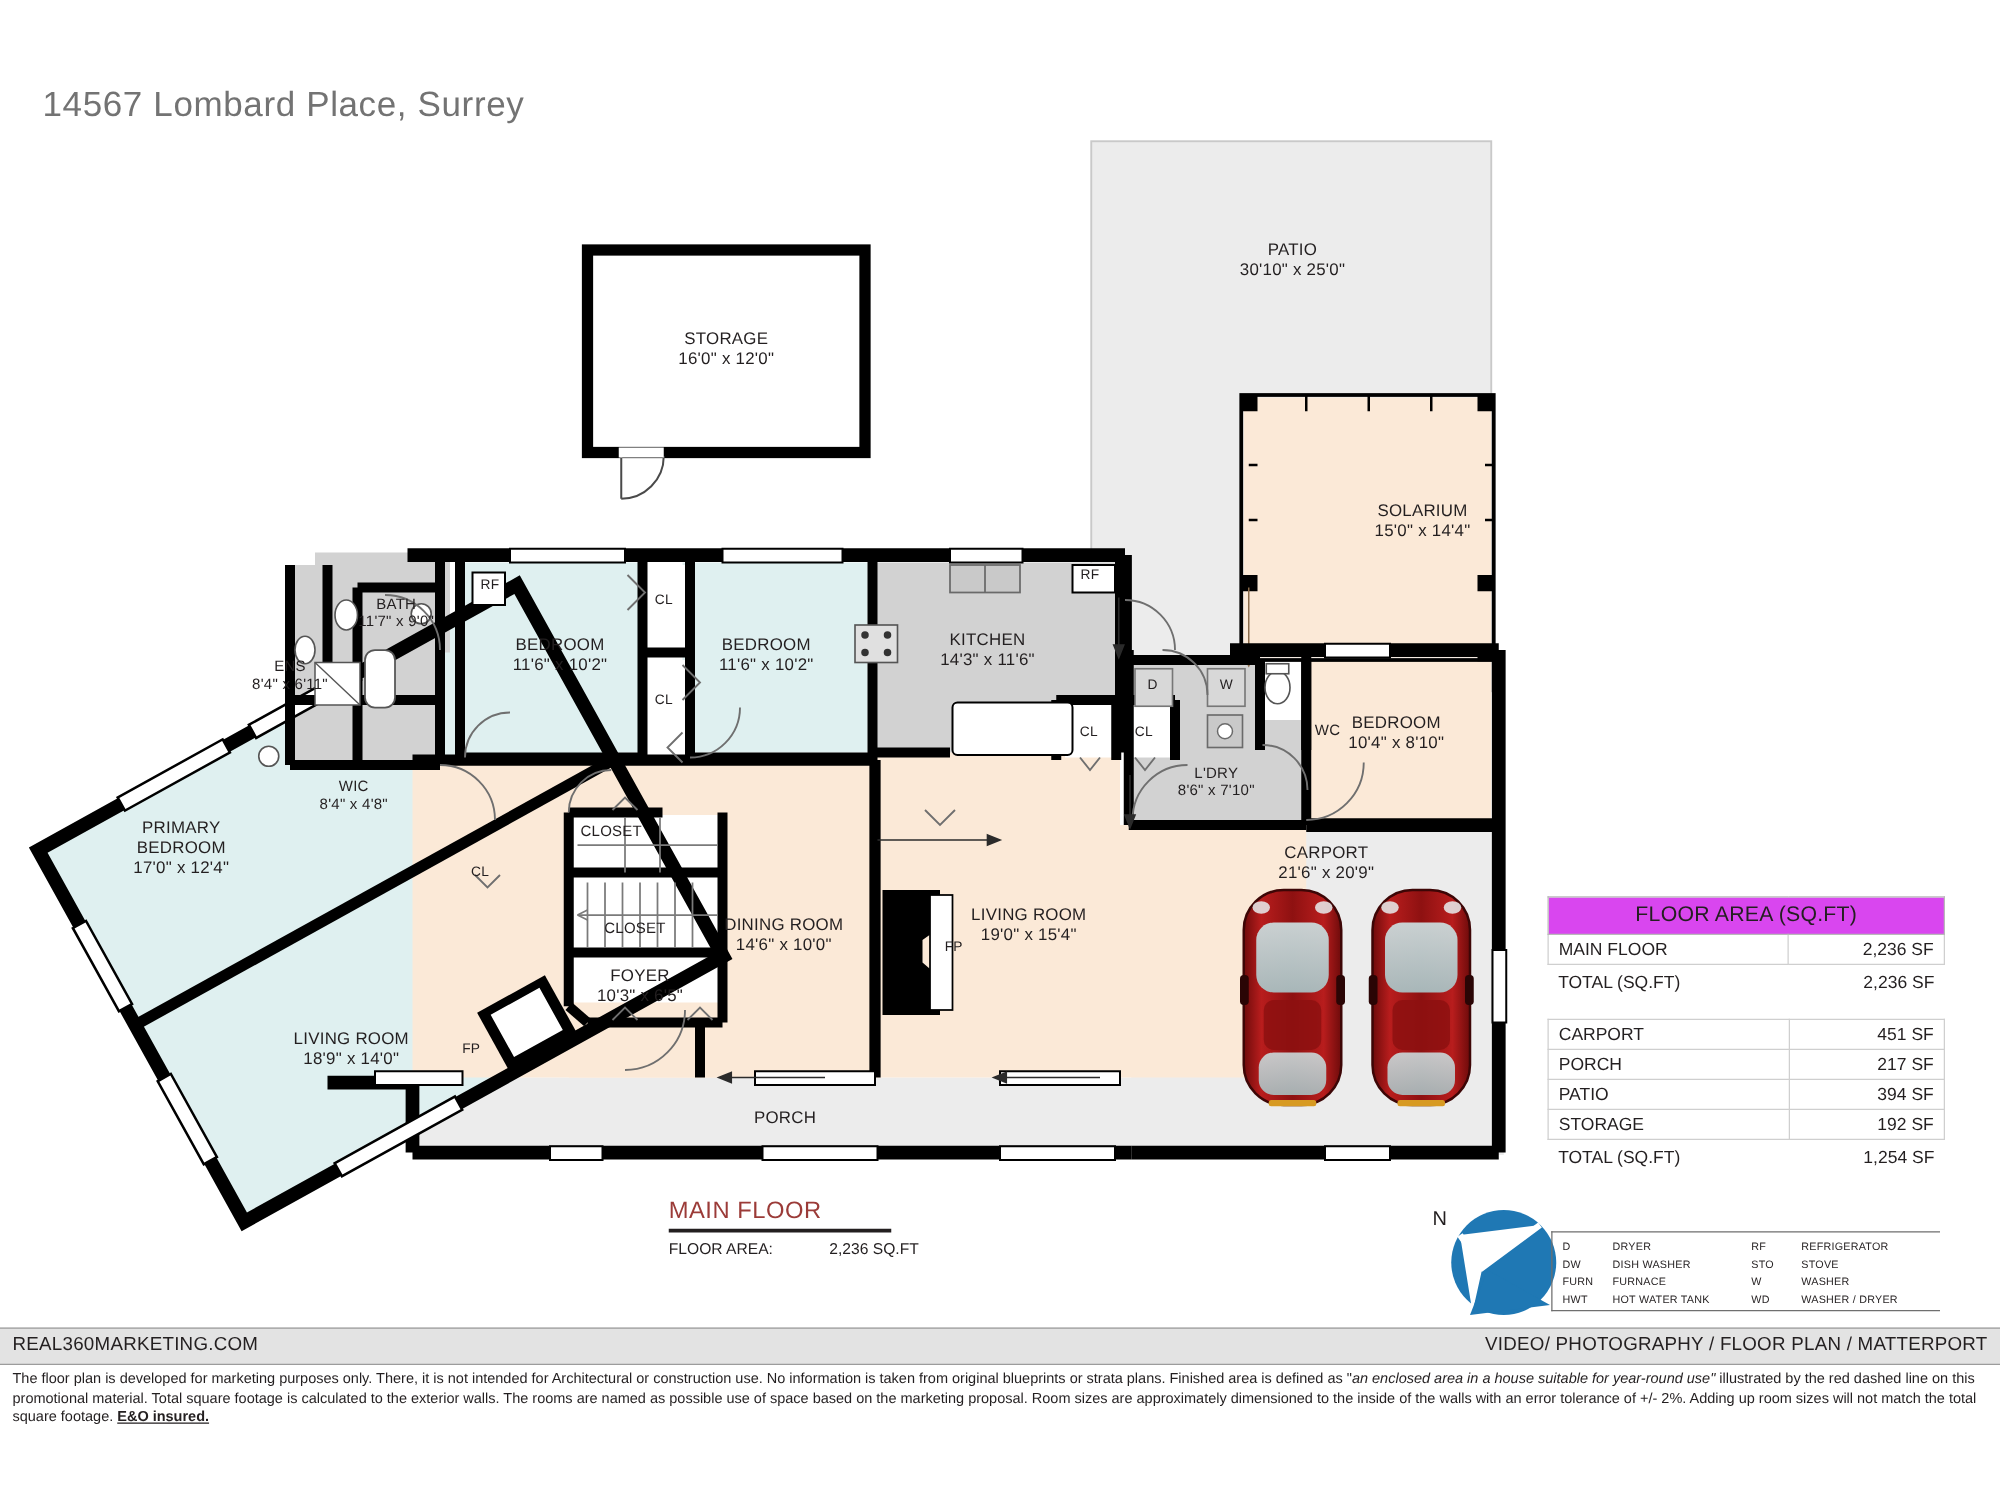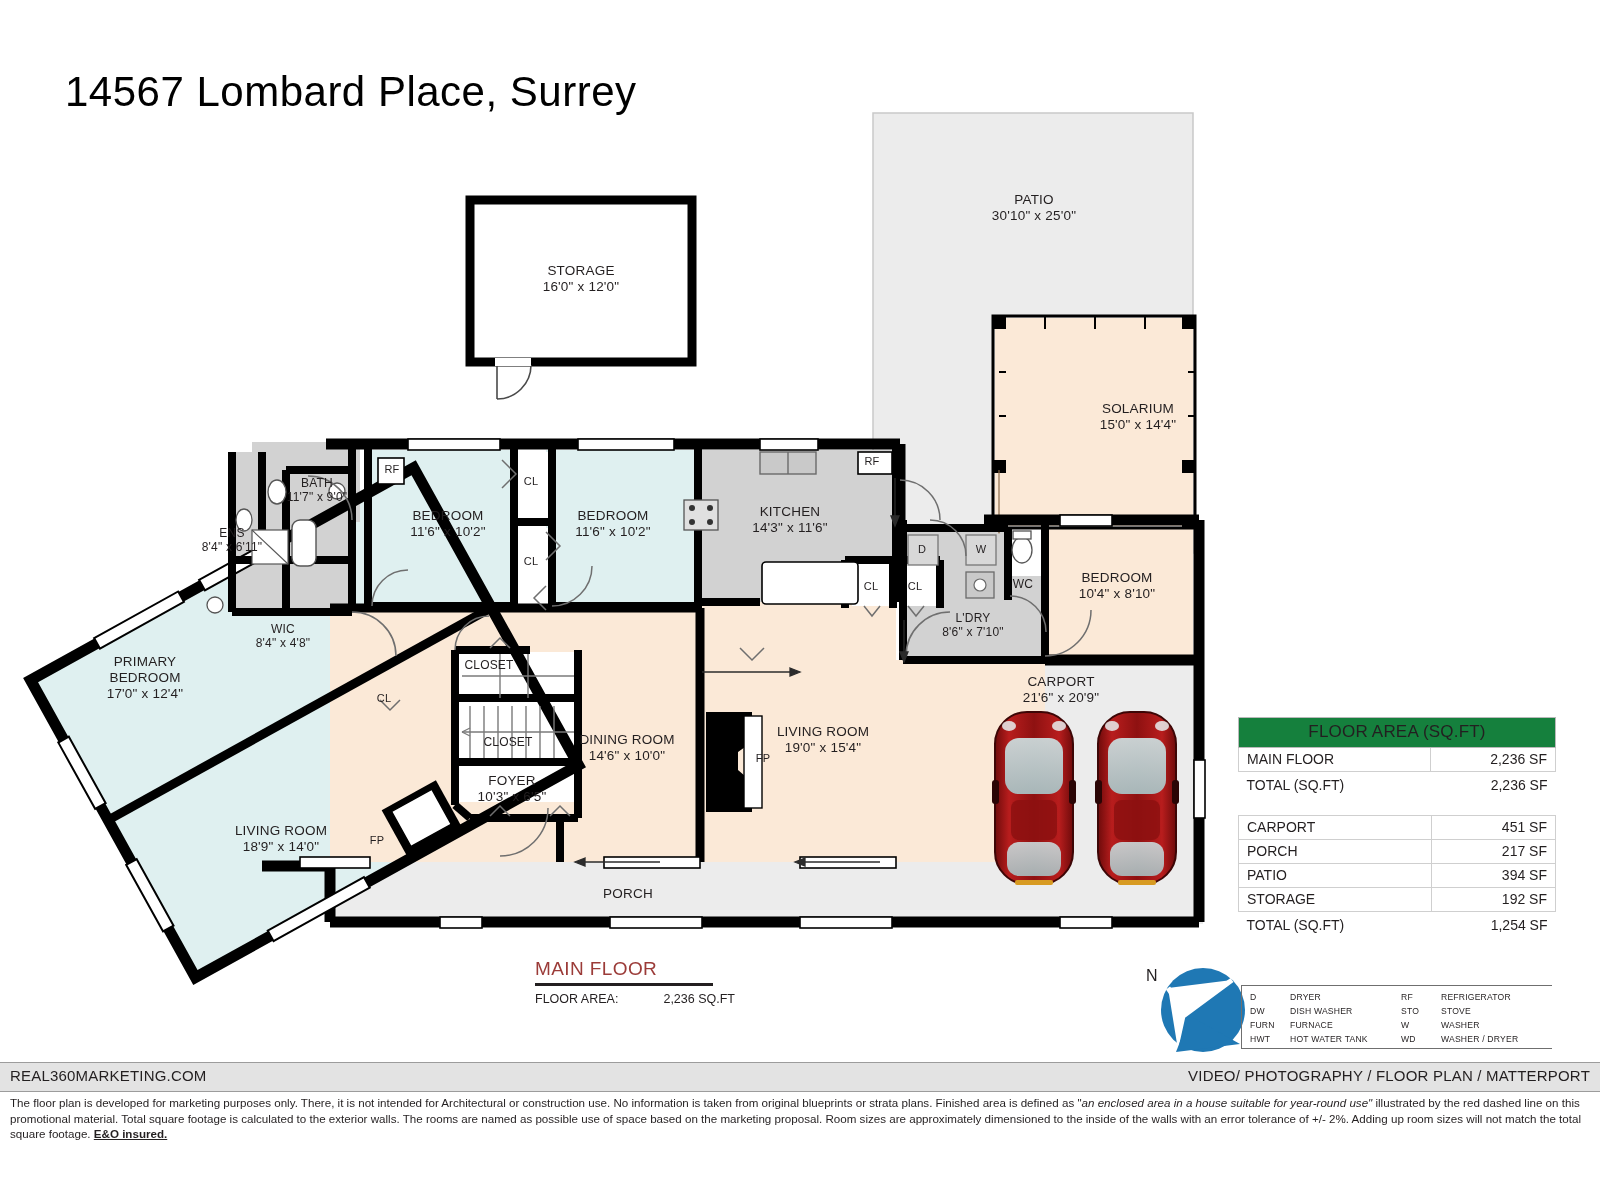--- a/index.html
+++ b/index.html
@@ -8,22 +8,22 @@
     background:#ffffff;
     font-family:"Liberation Sans", sans-serif;
     color:#231f20;
     overflow:hidden;
     position:relative;
   }
   #stage{position:absolute;left:0;top:0;width:1600px;height:1200px;}
 
   
   #title{
-    position:absolute;left:65px;top:68px;
-    font-size:42px;letter-spacing:0.5px;color:#000000;
+    position:absolute;left:34px;top:68px;
+    font-size:28px;letter-spacing:0.5px;color:#737373;
     font-weight:400;white-space:nowrap;
   }
 
   
   #plan{position:absolute;left:0;top:0;width:1600px;height:1200px;}
 
   
   .rlab{
     position:absolute;text-align:center;
     font-size:13.5px;line-height:16px;color:#231f20;
@@ -50,21 +50,21 @@
   }
 
   
   .atable{
     position:absolute;width:318px;
     border-collapse:collapse;
     font-size:14px;
   }
   .atable td,.atable th{padding:0;}
   .atable .hd{
-    background:#15803d;border:1px solid #b9b9b9;
+    background:#d946ef;border:1px solid #b9b9b9;
     text-align:center;font-size:17px;font-weight:400;
     padding:4px 0 5px 0;letter-spacing:0.2px;margin-left:20px;
   }
   .atable .rw td{
     border:1px solid #cfcfcf;
     padding:3px 8px 4px 8px;font-size:14px;
   }
   .atable .rw td.v{text-align:right;}
   .atable .tot td{
     border:none;padding:5px 8px 3px 8px;
@@ -511,21 +511,21 @@
   </div>
 
   <div class="rlab" style="left:512px;top:789px;">
     <span class="nm">FOYER</span>
     <span class="dm">10'3" x 6'5"</span>
   </div>
 
   <div class="rlab sm" style="left:489px;top:665px;">CLOSET</div>
   <div class="rlab sm" style="left:508px;top:742px;">CLOSET</div>
   <div class="rlab" style="left:628px;top:894px;">PORCH</div>
-  <div class="rlab sm" style="left:1023px;top:584px;">WC</div>
+  <div class="rlab sm" style="left:1062px;top:584px;">WC</div>
 
   <div class="rlab tiny" style="left:531px;top:481px;">CL</div>
   <div class="rlab tiny" style="left:531px;top:561px;">CL</div>
   <div class="rlab tiny" style="left:871px;top:586px;">CL</div>
   <div class="rlab tiny" style="left:915px;top:586px;">CL</div>
   <div class="rlab tiny" style="left:384px;top:698px;">CL</div>
 
   <div class="rlab tiny" style="left:392px;top:469px;">RF</div>
   <div class="rlab tiny" style="left:872px;top:461px;">RF</div>
   <div class="rlab tiny" style="left:922px;top:549px;">D</div>

